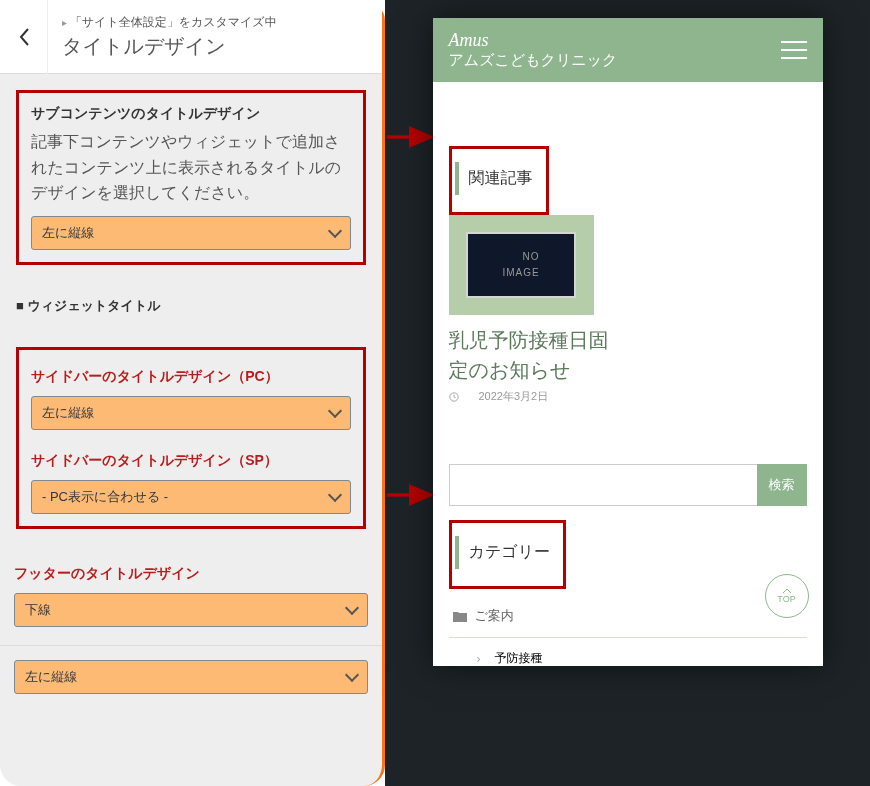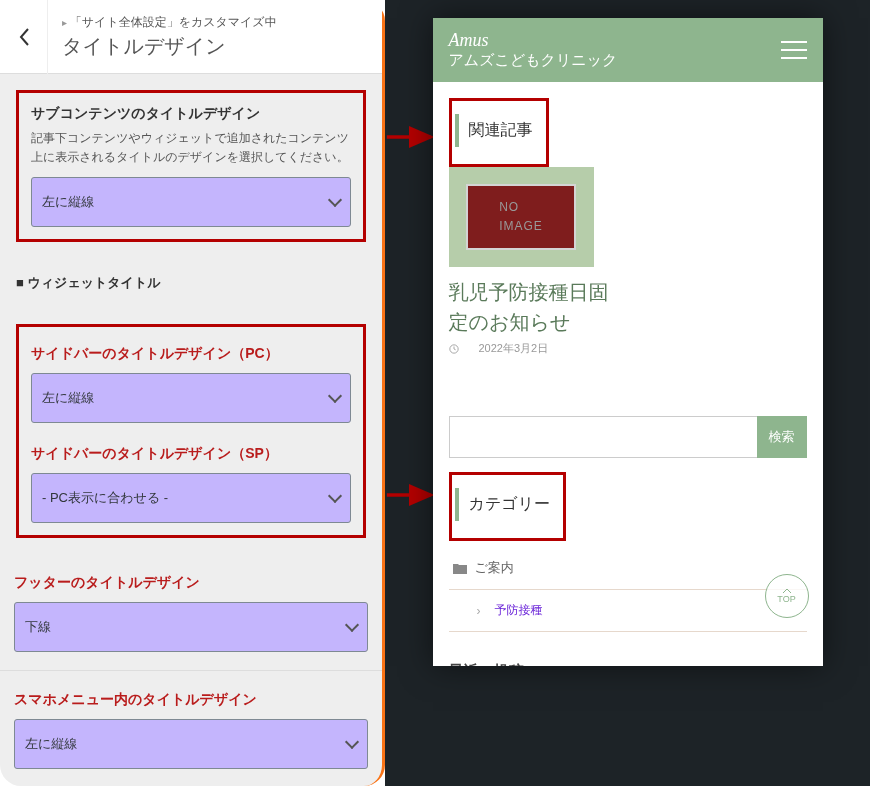--- a/index.html
+++ b/index.html
@@ -49,31 +49,31 @@
     margin: 16px;
     padding: 12px;
   }
   .section-title {
     font-size: 14px;
     font-weight: 700;
     color: #333;
     margin-bottom: 6px;
   }
   .section-desc {
-    font-size: 12px;
+    font-size: 16px;
     color: #555;
     line-height: 1.6;
     margin-bottom: 10px;
   }
   .select {
     position: relative;
-    background: #c4b5fd;
+    background: #fdba74;
     border: 1px solid #7e8993;
     border-radius: 3px;
-    height: 50px;
+    height: 34px;
     display: flex;
     align-items: center;
     padding: 0 30px 0 10px;
     font-size: 13px;
     color: #32373c;
     cursor: pointer;
   }
   .select::after {
     content: "";
     position: absolute; right: 10px; top: 50%;
@@ -132,65 +132,65 @@
     background: #8eb58e;
     color: #fff;
     height: 64px;
     display: flex; align-items: center; justify-content: space-between;
     padding: 0 16px;
   }
   .brand .script { font-family: cursive; font-size: 18px; font-style: italic; }
   .brand .jp { font-size: 15px; }
   .burger { width: 26px; height: 18px; display: flex; flex-direction: column; justify-content: space-between; cursor: pointer; }
   .burger span { height: 2px; background: #fff; }
-  .p-main { padding: 16px; }
+  .p-main { padding: 16px; margin-top: 48px; }
   .widget-title {
     border-left: 4px solid #8eb58e;
     padding: 6px 10px;
     font-size: 16px;
     color: #333;
     margin: 10px 0 14px;
   }
   .wt-hl {
     display: inline-block;
     border: 3px solid #b40000;
     padding: 3px;
   }
   .card-thumb {
     width: 145px; height: 100px;
     background: #b6cdaa;
     display: flex; align-items: center; justify-content: center;
     margin-bottom: 10px;
   }
   .thumb-inner {
     width: 110px; height: 66px;
-    background: #7f1d1d;
+    background: #0f172a;
     display: flex; align-items: center; justify-content: center;
-    text-align: left;
-    font-size: 12px; color: #999; letter-spacing: 1px;
+    text-align: right;
+    font-size: 10px; color: #999; letter-spacing: 1px;
     border: 2px solid #d4d4d4;
     line-height: 1.6;
   }
   .card-title { font-size: 20px; color: #5a7a5a; line-height: 1.5; margin-bottom: 4px; width: 160px; }
   .card-meta { font-size: 11px; color: #999; display: flex; align-items: center; gap: 20px; }
   .card-meta svg { width: 10px; height: 10px; }
 
   .searchbar { display: flex; margin: 60px 0 14px; }
   .searchbar input {
     flex: 1; border: 1px solid #ccc; border-right: none; height: 42px; padding: 0 10px;
   }
   .search-btn {
     width: 50px; height: 42px;
     background: #8eb58e; color: #fff;
     display: flex; align-items: center; justify-content: center;
     font-size: 13px; cursor: pointer;
   }
   .cat-list { margin-top: 6px; font-size: 13px; color: #666; }
   .cat-item { border-bottom: 1px solid #e6d8cc; padding: 12px 4px; display: flex; gap: 8px; align-items: center; text-align: right; }
-  .cat-item.child { padding-left: 28px; font-size: 12px; color: #6d28d9; }
+  .cat-item.child { padding-left: 28px; font-size: 12px; color: #000000; }
   .cat-item.child::before { content: "›"; color: #aaa; margin-right: 6px; }
   .folder-ic { width: 14px; height: 12px; }
   .folder-ic svg { width: 100%; height: 100%; fill: #888; }
   .recent-title {
     font-size: 15px; font-weight: 700; color: #444;
     margin-top: 30px;
   }
   .top-btn {
     position: absolute; right: 14px; bottom: 48px;
     width: 44px; height: 44px; border: 1px solid #8eb58e; border-radius: 50%;
@@ -237,21 +237,20 @@
   </div>
 
   <div class="section">
     <div class="field-title">フッターのタイトルデザイン</div>
     <div class="select">
       <span>下線</span>
     </div>
   </div>
 
   <div class="section" style="border-bottom:none">
-    <div class="field-title">スマホメニュー内のタイトルデザイン</div>
     <div class="select">
       <span>左に縦線</span>
     </div>
   </div>
 </div>
 
 <div class="right">
   <div class="arrow a1">
     <svg viewBox="0 0 60 30">
         <defs>

